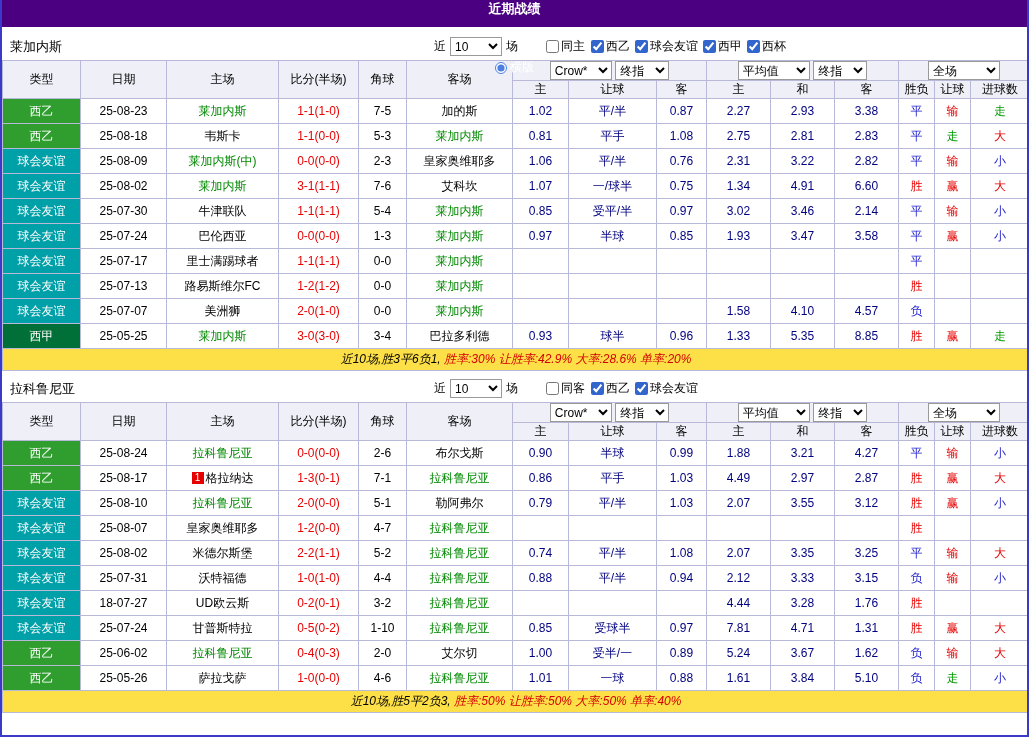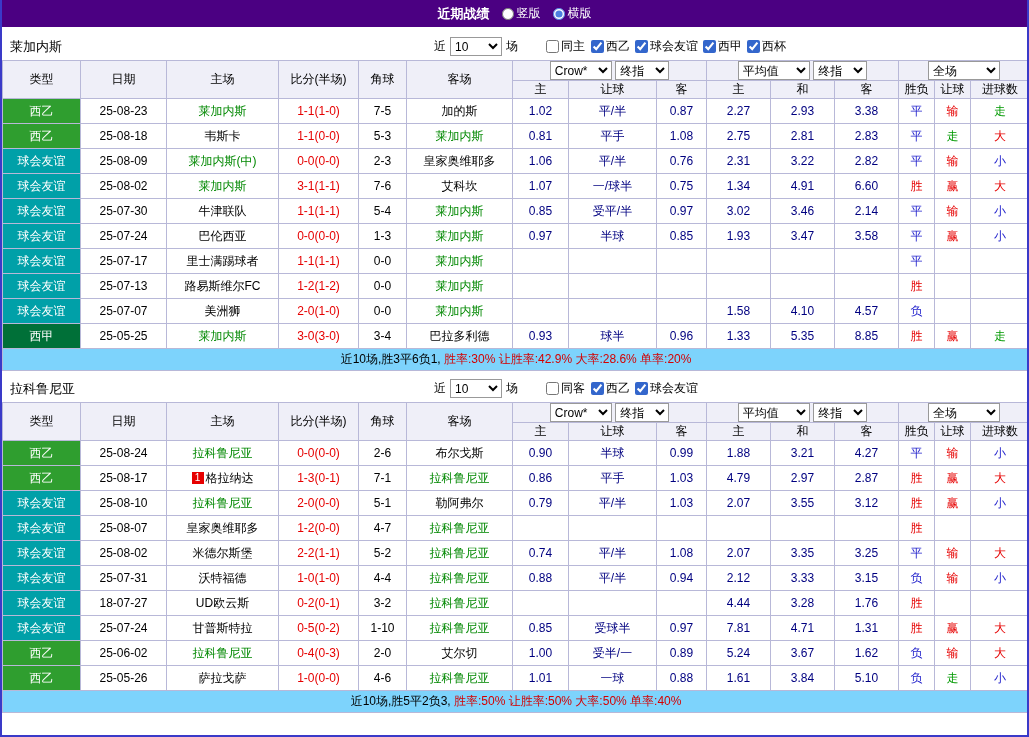--- a/index.html
+++ b/index.html
@@ -8,22 +8,23 @@
     font-family: "Liberation Sans", "DejaVu Sans", sans-serif;
     font-size: 12px; color: #000; background: #fff;
   }
   .page {
     width: 1029px; height: 737px; overflow: hidden;
     border-left: 2px solid #3A3AC8; border-right: 2px solid #3A3AC8; border-bottom: 2px solid #3A3AC8;
     background: #fff;
   }
   .topbar {
     height: 27px; background: #4B0082; color: #fff;
-    display: flex; align-items: center; justify-content: center; gap: 12px;
+    display: flex; align-items: center; justify-content: space-between; gap: 12px;
     font-size: 13px;
+    flex-direction: column;
   }
   .topbar .title { font-weight: bold; }
   .topbar label { display: inline-flex; align-items: center; gap: 3px; cursor: pointer; font-size: 12px; }
   .topbar input[type=radio] { width: 12px; height: 12px; accent-color: #4D7FE0; }
 
   .section.sec1 { margin-top: 6px; }
   .section.sec2 { margin-top: 4px; }
 
   .filterbar { height: 27px; position: relative; display: flex; align-items: center; background: #fff; }
   .teamname { margin-left: 8px; font-size: 13px; color: #000; }
@@ -49,21 +50,21 @@
   tbody td { height: 25px; background: #fff; }
   td.type { color: #fff; }
   td.score { color: #E60000; }
   td.odds { color: #000080; }
   td.team .focus { color: #008800; }
   .badge {
     display: inline-block; background: #E60000; color: #fff;
     width: 12px; height: 12px; line-height: 12px; font-size: 10px;
     margin-right: 2px; text-align: center; vertical-align: 1px;
   }
-  tfoot td.summary { height: 22px; background: #7dd3fc; }
+  tfoot td.summary { height: 22px; background: #fde047; font-style: italic; }
   .red { color: #D40000; }
 </style>
 </head>
 <body>
 
 <div class="page">
 
   <div class="topbar">
     <span class="title">近期战绩</span>
     <label>
@@ -433,21 +434,21 @@
           <tr>
             <td class="type" style="background: rgb(47, 158, 47);">西乙</td>
             <td>25-08-17</td>
             <td class="team"><span class="badge">1</span><span>格拉纳达</span></td>
             <td class="score">1-3(0-1)</td>
             <td>7-1</td>
             <td class="team"><span class="focus">拉科鲁尼亚</span></td>
             <td class="odds">0.86</td>
             <td class="odds">平手</td>
             <td class="odds">1.03</td>
-            <td class="odds">4.79</td>
+            <td class="odds">4.49</td>
             <td class="odds">2.97</td>
             <td class="odds">2.87</td>
             <td class="res" style="color: rgb(230, 0, 0);">胜</td>
             <td class="res" style="color: rgb(230, 0, 0);">赢</td>
             <td class="res" style="color: rgb(230, 0, 0);">大</td>
           </tr>
           <tr>
             <td class="type" style="background: rgb(0, 160, 168);">球会友谊</td>
             <td>25-08-10</td>
             <td class="team"><span class="focus">拉科鲁尼亚</span></td>

